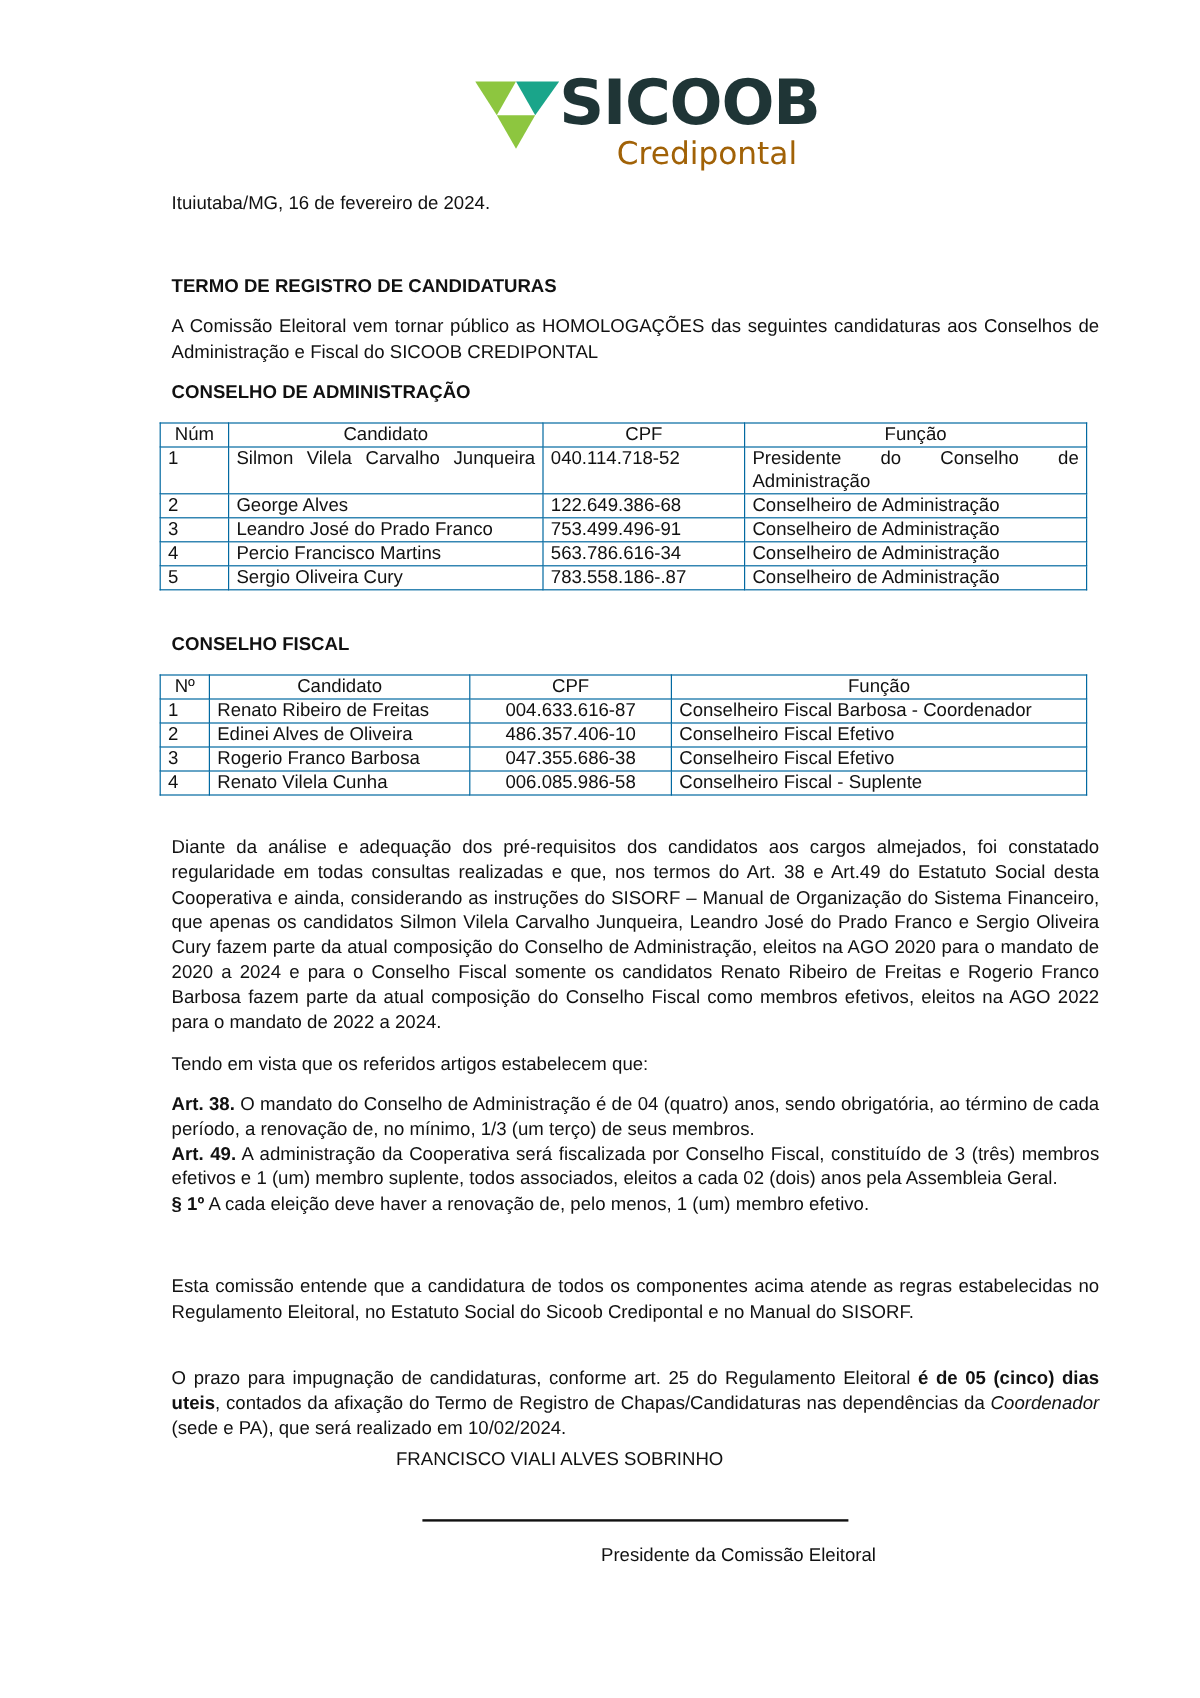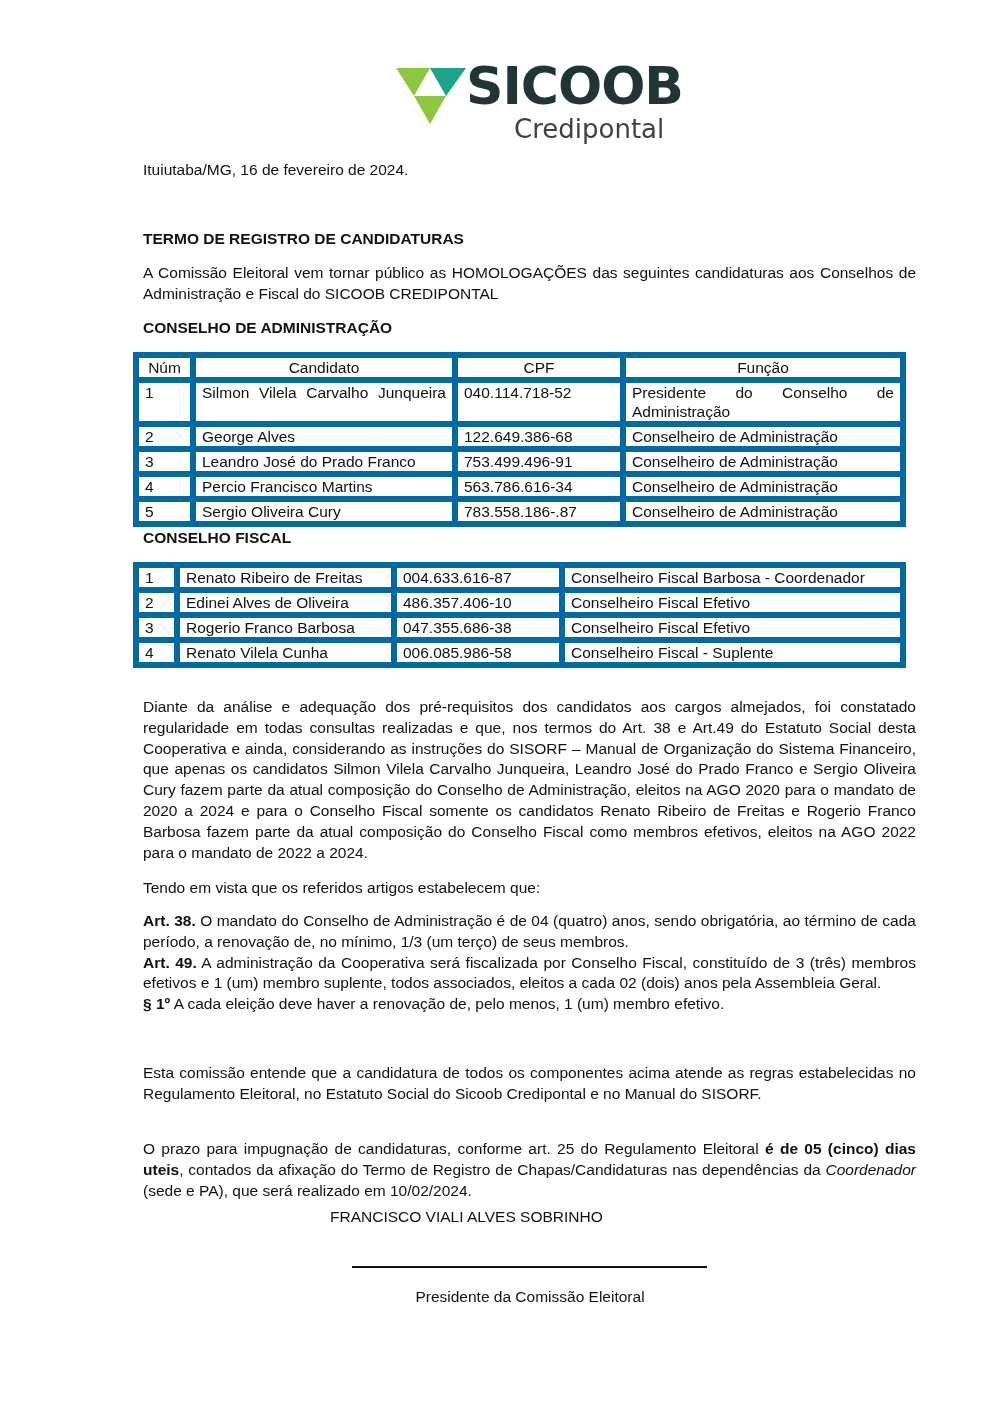--- a/index.html
+++ b/index.html
@@ -2,37 +2,37 @@
 <html><head>
   <meta charset="utf-8">
   <style>
     html, body { margin: 0; padding: 0; background: #ffffff; }
     body {
       width: 1000px; height: 1415px; position: relative; overflow: hidden;
       font-family: "Liberation Sans", sans-serif; color: #111; font-size: 15.5px;
     }
     .logo { position: absolute; left: 396px; top: 64px; width: 270px; height: 90px; }
     .logo-word { position: absolute; left: 70px; top: -4px; font-family: "DejaVu Sans", sans-serif; font-weight: bold; font-size: 52px; color: #1f3536; letter-spacing: -1px; line-height: 1; }
-    .logo-sub { position: absolute; left: 118px; top: 52px; font-family: "DejaVu Sans", sans-serif; font-size: 26px; color: #404040; line-height: 1; }
+    .logo-sub { position: absolute; left: 118px; top: 52px; font-family: "DejaVu Sans", sans-serif; font-size: 26px; color: #a16207; line-height: 1; }
     .logo svg { position: absolute; left: 0; top: 0; }
 
     .t { position: absolute; left: 143px; width: 773px; line-height: 20.8px; }
     .just { text-align: justify; text-align-last: left; }
     .bold { font-weight: bold; }
     .ital { }
 
     table.grid { position: absolute; border-collapse: collapse; font-size: 15.5px; }
-    table.grid td { border: 6px solid #0369a1; padding: 0 6px; line-height: 19px; vertical-align: top; }
+    table.grid td { border: 1px solid #0369a1; padding: 0 6px; line-height: 19px; vertical-align: top; }
     table.grid tr.head td { text-align: center; }
-    .c { }
+    .c { text-align: center; }
     .jj { text-align: justify; text-align-last: justify; }
 
     .sigline { position: absolute; left: 352px; top: 1266px; width: 355px; border-top: 2px solid #111; }
     .signame { position: absolute; left: 330px; width: 400px; top: 1208px; }
-    .sigrole { position: absolute; left: 330px; width: 400px; text-align: center; top: 1288px; }
+    .sigrole { position: absolute; left: 330px; width: 400px; text-align: right; top: 1288px; }
   </style>
 </head>
 <body>
 
 <div class="logo">
   <svg width="72" height="64" viewBox="0 0 72 64">
     <polygon points="0,4 34,4 18,32" fill="#8dc63f"></polygon>
     <polygon points="34,4 70,4 50,32" fill="#1aa58a"></polygon>
     <polygon points="18,32 50,32 34,60" fill="#8dc63f"></polygon>
     <polygon points="34,14 44,30 24,30" fill="#ffffff"></polygon>
@@ -96,20 +96,26 @@
 <div class="t bold" style="top:528px">CONSELHO FISCAL</div>
 
 <table class="grid" style="left:133px; top:562px; width:773px;">
   <colgroup>
       <col style="width:41px">
       <col style="width:217px">
       <col style="width:168px">
       <col>
     </colgroup>
   <tbody>
+      <tr class="head">
+    <td>Nº</td>
+    <td>Candidato</td>
+    <td>CPF</td>
+    <td>Função</td>
+  </tr>
   <tr>
     <td>1</td>
     <td>Renato Ribeiro de Freitas</td>
     <td class="c">004.633.616-87</td>
     <td>Conselheiro Fiscal Barbosa - Coordenador</td>
   </tr>
   <tr>
     <td>2</td>
     <td>Edinei Alves de Oliveira</td>
     <td class="c">486.357.406-10</td>

